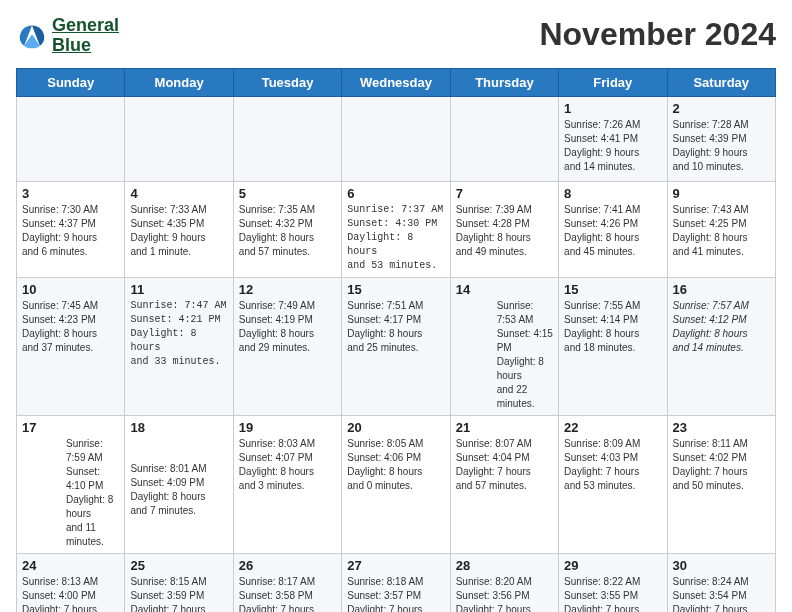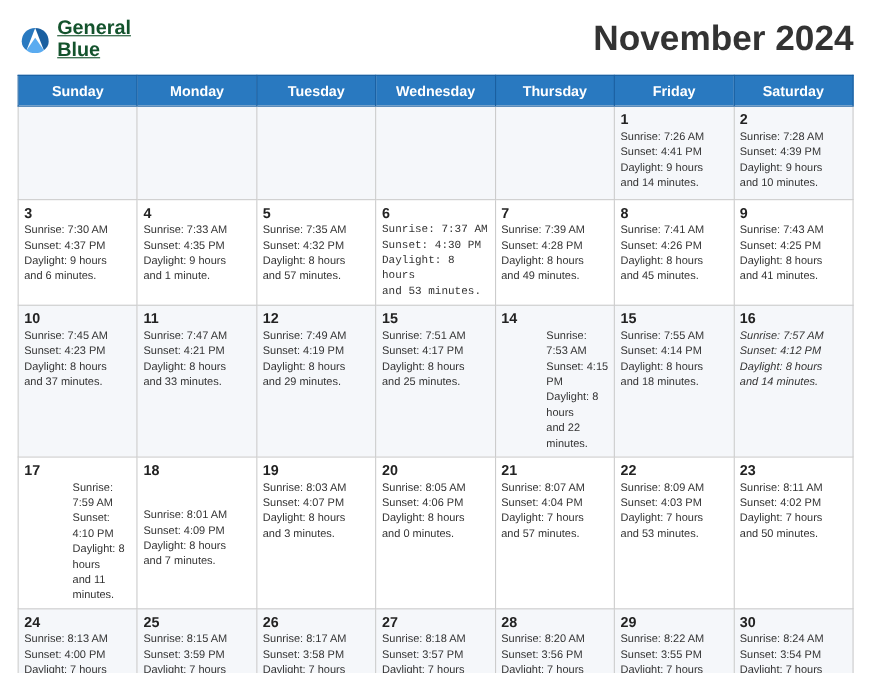--- a/index.html
+++ b/index.html
@@ -199,21 +199,21 @@
       <tr>
         <td>
           <div class="day-num">10</div>
           <div class="day-info" style="white-space: pre-line;">Sunrise: 7:45 AM
 Sunset: 4:23 PM
 Daylight: 8 hours
 and 37 minutes.</div>
         </td>
         <td>
           <div class="day-num">11</div>
-          <div class="day-info" style="white-space: pre-line;">Sunrise: 7:47 AM
+          <div class="day-info" style="white-space: pre-line; font-family: Liberation Mono, monospace;">Sunrise: 7:47 AM
 Sunset: 4:21 PM
 Daylight: 8 hours
 and 33 minutes.</div>
         </td>
         <td>
           <div class="day-num">12</div>
           <div class="day-info" style="white-space: pre-line;">Sunrise: 7:49 AM
 Sunset: 4:19 PM
 Daylight: 8 hours
 and 29 minutes.</div>

